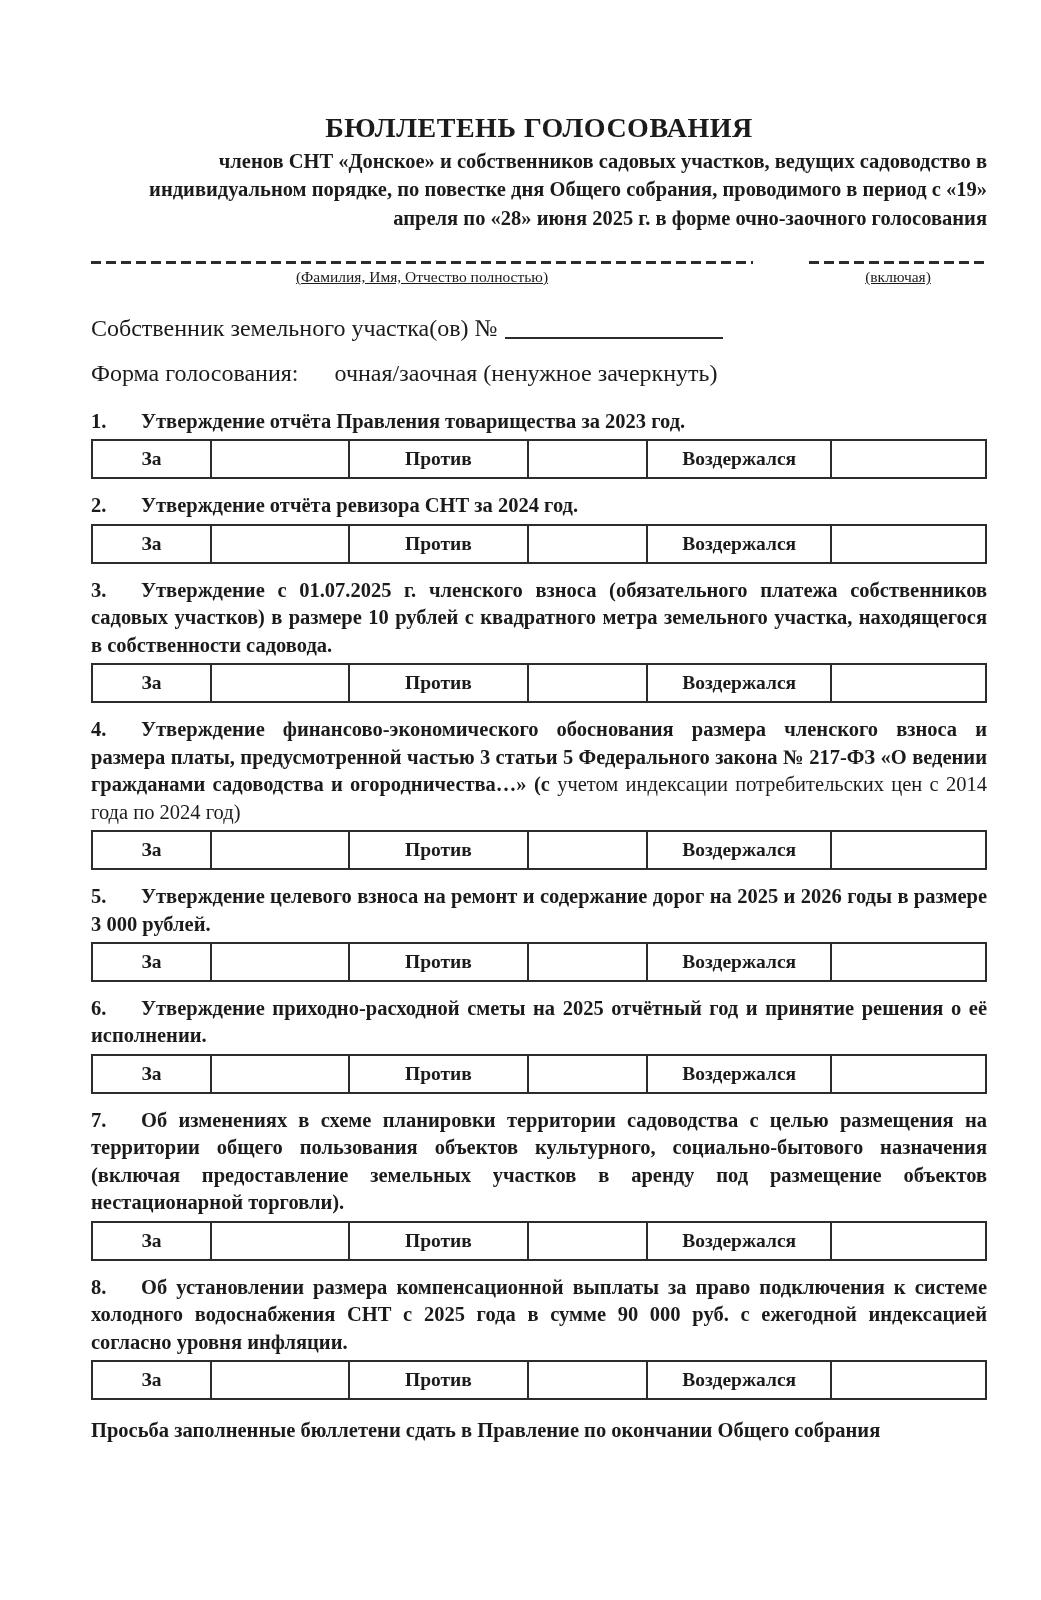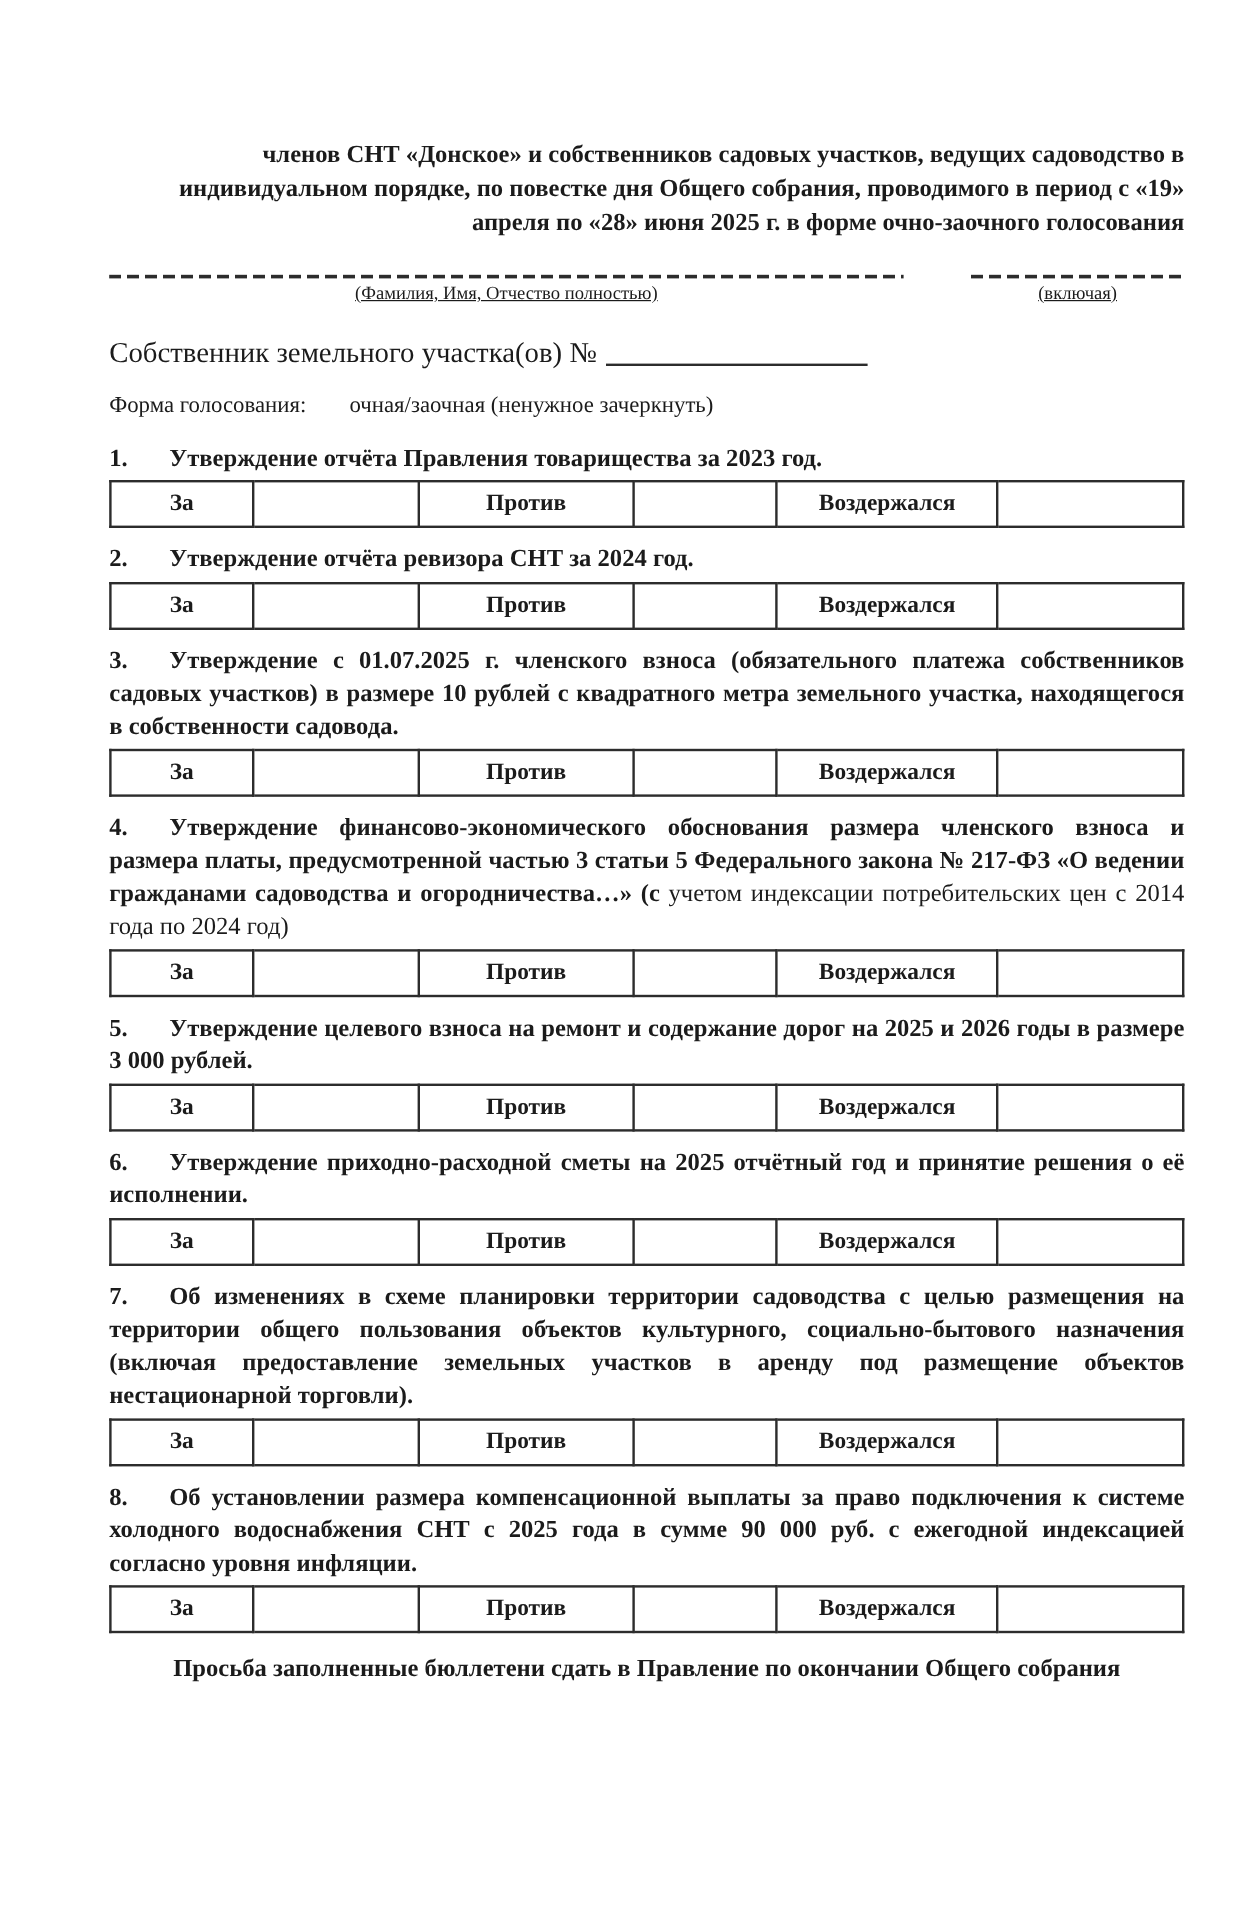--- a/index.html
+++ b/index.html
@@ -62,21 +62,21 @@
   .blank-underline {
     display: inline-block;
     width: 218px;
     height: 14px;
     border-bottom: 2px solid #2c2c2c;
     margin-left: 8px;
     vertical-align: -3px;
   }
   .form-row {
     margin: 12px 0 17px 0;
-    font-size: 19px;
+    font-size: 24px;
     line-height: 1.4;
   }
   .form-value { margin-left: 36px; }
   .agenda-heading {
     text-align: center;
     font-size: 20.5px;
     font-weight: bold;
     text-decoration: underline;
     text-underline-offset: 3px;
     text-decoration-thickness: 2px;
@@ -106,28 +106,28 @@
     font-weight: bold;
     text-align: center;
     vertical-align: middle;
     padding: 0;
   }
   .footer-note {
     font-size: 20.5px;
     font-weight: bold;
     margin: 17px 0 0 0;
     line-height: 1.3;
-    text-align: center;
   }
 </style>
 </head>
 <body>
 
 <div class="page">
 
+  <h1 class="doc-title">БЮЛЛЕТЕНЬ ГОЛОСОВАНИЯ</h1>
 
   <p class="doc-subtitle">членов СНТ «Донское» и собственников садовых участков, ведущих садоводство в индивидуальном порядке, по повестке дня Общего собрания, проводимого в период с «19» апреля по «28» июня 2025 г. в форме очно-заочного голосования</p>
 
   <div class="sig-row">
     <div class="sig-col-long">
       <div class="dash-line"></div>
       <div class="sig-caption">(Фамилия, Имя, Отчество полностью)</div>
     </div>
     <div class="sig-col-short">
       <div class="dash-line"></div>

